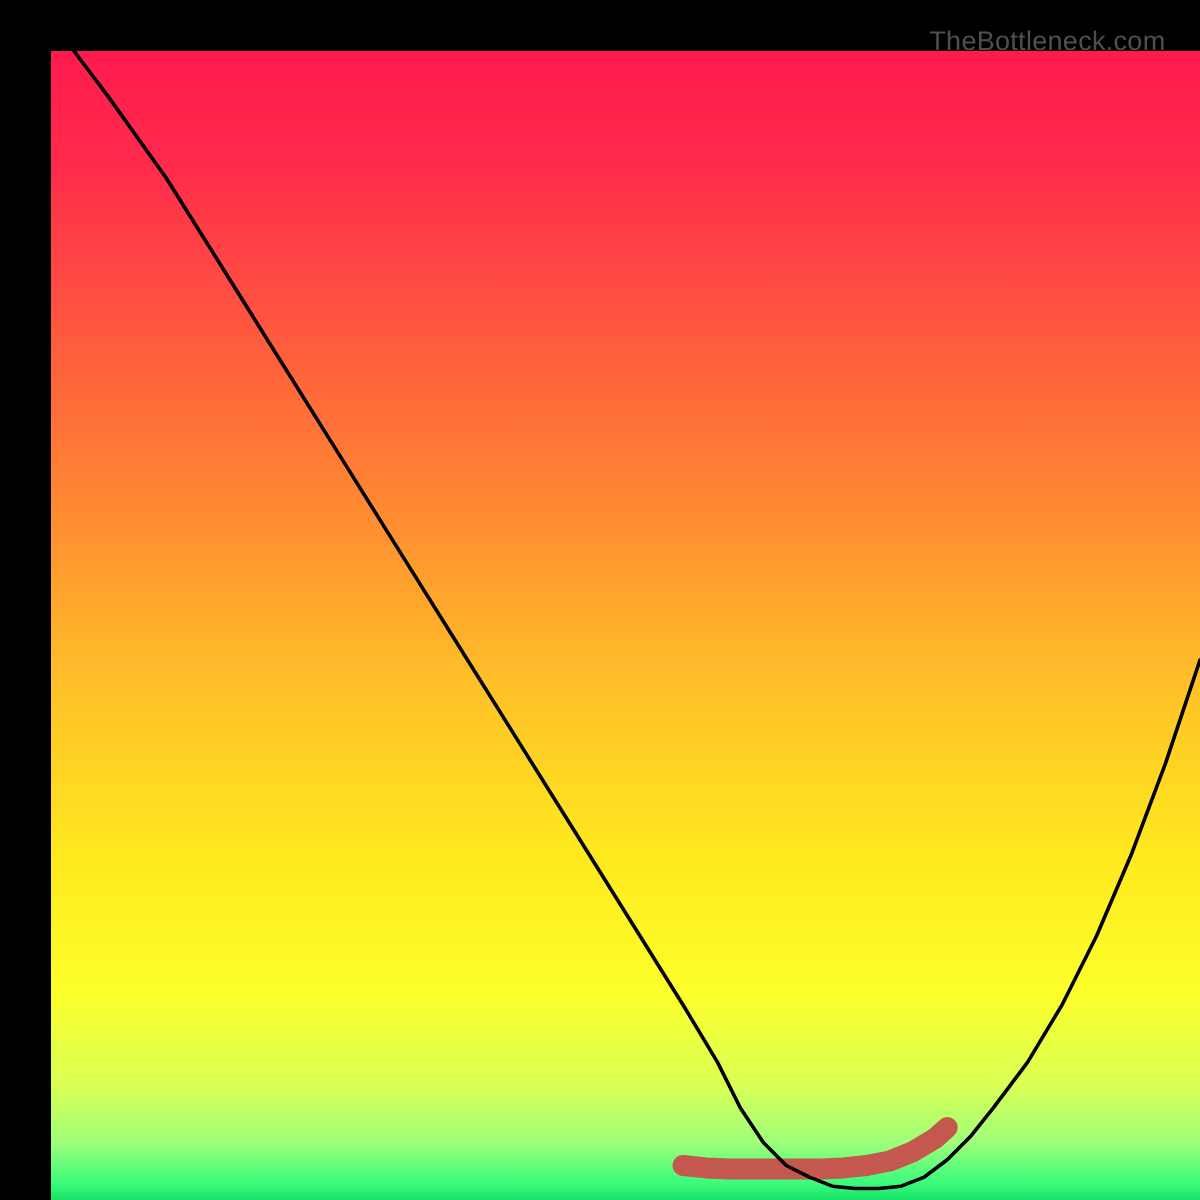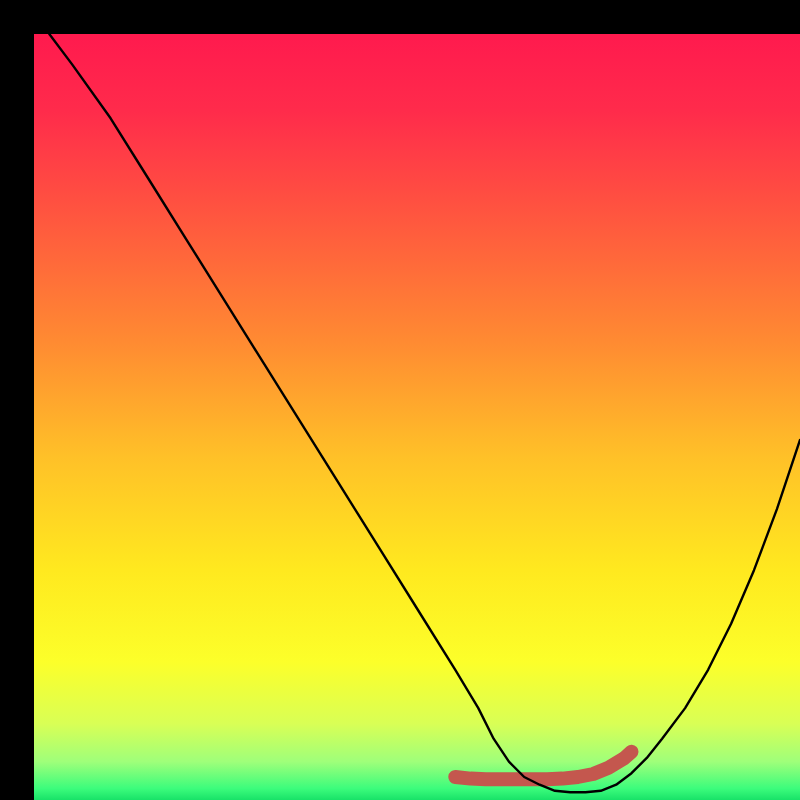--- a/index.html
+++ b/index.html
@@ -77,14 +77,15 @@
       <rect x="0" y="0" width="766" height="766" fill="url(#bg-grad)"></rect>
     </svg>
 
     <svg class="curve-svg" viewBox="0 0 766 766" preserveAspectRatio="none">
       <path id="optimal-band-path" fill="none" stroke-linecap="round" stroke-linejoin="round" d="M421.3 743.0 L436.6 744.6 L451.9 745.3 L467.3 745.3 L482.6 745.3 L497.9 745.3 L513.2 745.3 L528.5 744.6 L543.9 743.0 L559.2 740.0 L574.5 733.8 L589.8 724.6 L597.5 717.7" stroke="#c4574e" stroke-width="14"></path>
       <path id="main-curve-path" fill="none" stroke-linecap="round" stroke-linejoin="round" d="M15.3 0.0 L38.3 30.6 L76.6 84.3 L114.9 145.5 L153.2 206.8 L191.5 268.1 L229.8 329.4 L268.1 390.7 L306.4 451.9 L344.7 513.2 L383.0 574.5 L421.3 635.8 L444.3 674.1 L459.6 704.7 L474.9 727.7 L490.2 743.0 L505.6 750.7 L520.9 756.8 L536.2 758.3 L551.5 758.3 L566.8 756.8 L582.2 750.7 L597.5 739.2 L612.8 723.9 L628.1 704.7 L651.1 674.1 L674.1 635.8 L697.1 589.8 L720.0 536.2 L743.0 474.9 L766.0 406.0" stroke="#000000" stroke-width="2.4"></path>
     </svg>
 
   </div>
 
+  <div class="watermark">TheBottleneck.com</div>
 
 </div>
 
 </body></html>

